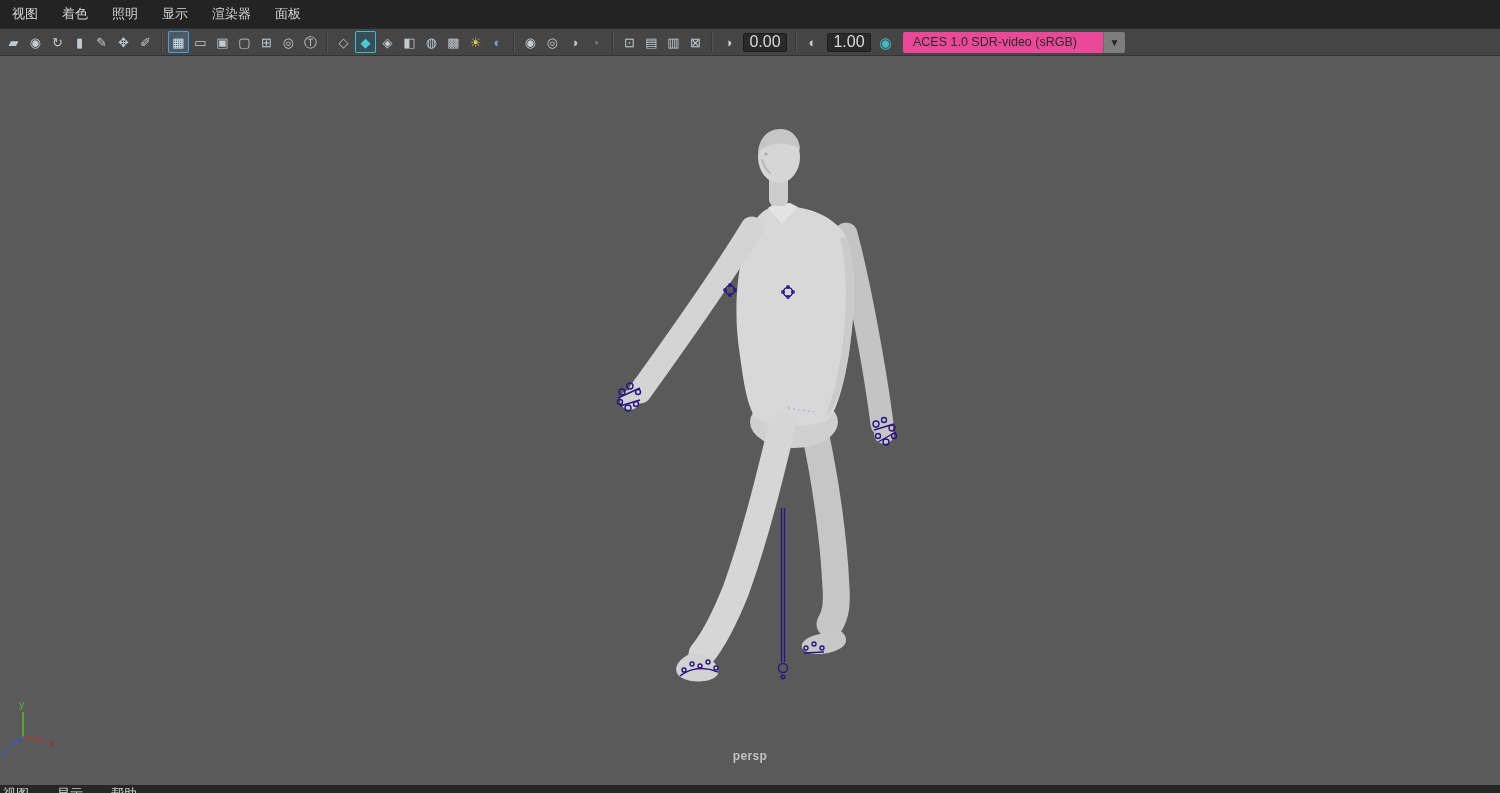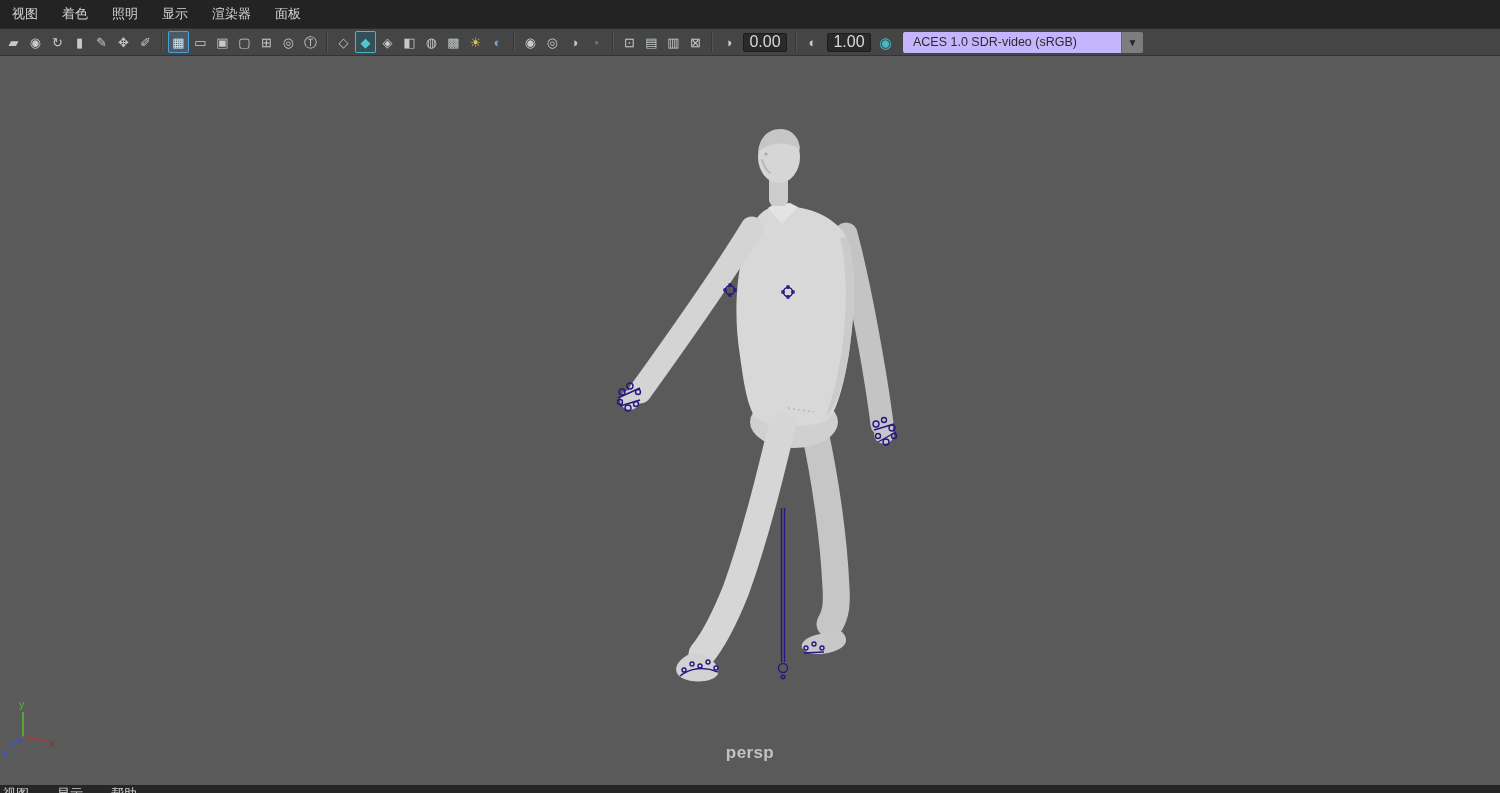--- a/index.html
+++ b/index.html
@@ -57,22 +57,22 @@
     background: #2a2a2a; border: 1px solid #1d1d1d; border-radius: 2px;
     color: #dadada; font-size: 16px; text-align: center;
     font-family: "Liberation Sans", sans-serif;
     margin: 0 3px;
   }
   .cm-dropdown {
     display: flex; align-items: center; height: 21px;
     margin-left: 6px; flex: 0 0 auto; cursor: default;
   }
   .cm-value {
-    background: #c4b5fd; color: #2b2b2b; font-size: 12.5px;
-    height: 100%; width: 218px;
+    background: #ec4899; color: #2b2b2b; font-size: 12.5px;
+    height: 100%; width: 200px;
     display: flex; align-items: center; padding: 0 10px;
     border-radius: 2px 0 0 2px;
     white-space: nowrap; overflow: hidden;
   }
   .cm-arrow {
     width: 22px; height: 100%;
     background: #7d7d7d; border-left: 1px solid #696969;
     display: flex; align-items: center; justify-content: center;
     color: #262626; font-size: 10px;
     border-radius: 0 2px 2px 0;
@@ -80,21 +80,21 @@
 
   
   .viewport {
     position: absolute; top: 56px; left: 0; right: 0; bottom: 8px;
     background: #5a5a5a;
   }
   .vp-svg { position: absolute; inset: 0; width: 100%; height: 100%; }
   .persp-label {
     position: absolute; bottom: 22px; left: 0; right: 0;
     text-align: center;
-    color: #c2c2c2; font-size: 17px; font-weight: bold; letter-spacing: .4px;
+    color: #c2c2c2; font-size: 12px; font-weight: bold; letter-spacing: .4px;
   }
 
   
   .bottom-panel {
     position: absolute; bottom: 0; left: 0; right: 0; height: 8px;
     background: #262626; overflow: hidden; z-index: 6;
   }
   .bp-inner {
     display: flex; gap: 28px; padding-left: 3px;
     color: #cfcfcf; font-size: 13px; line-height: 18px;

